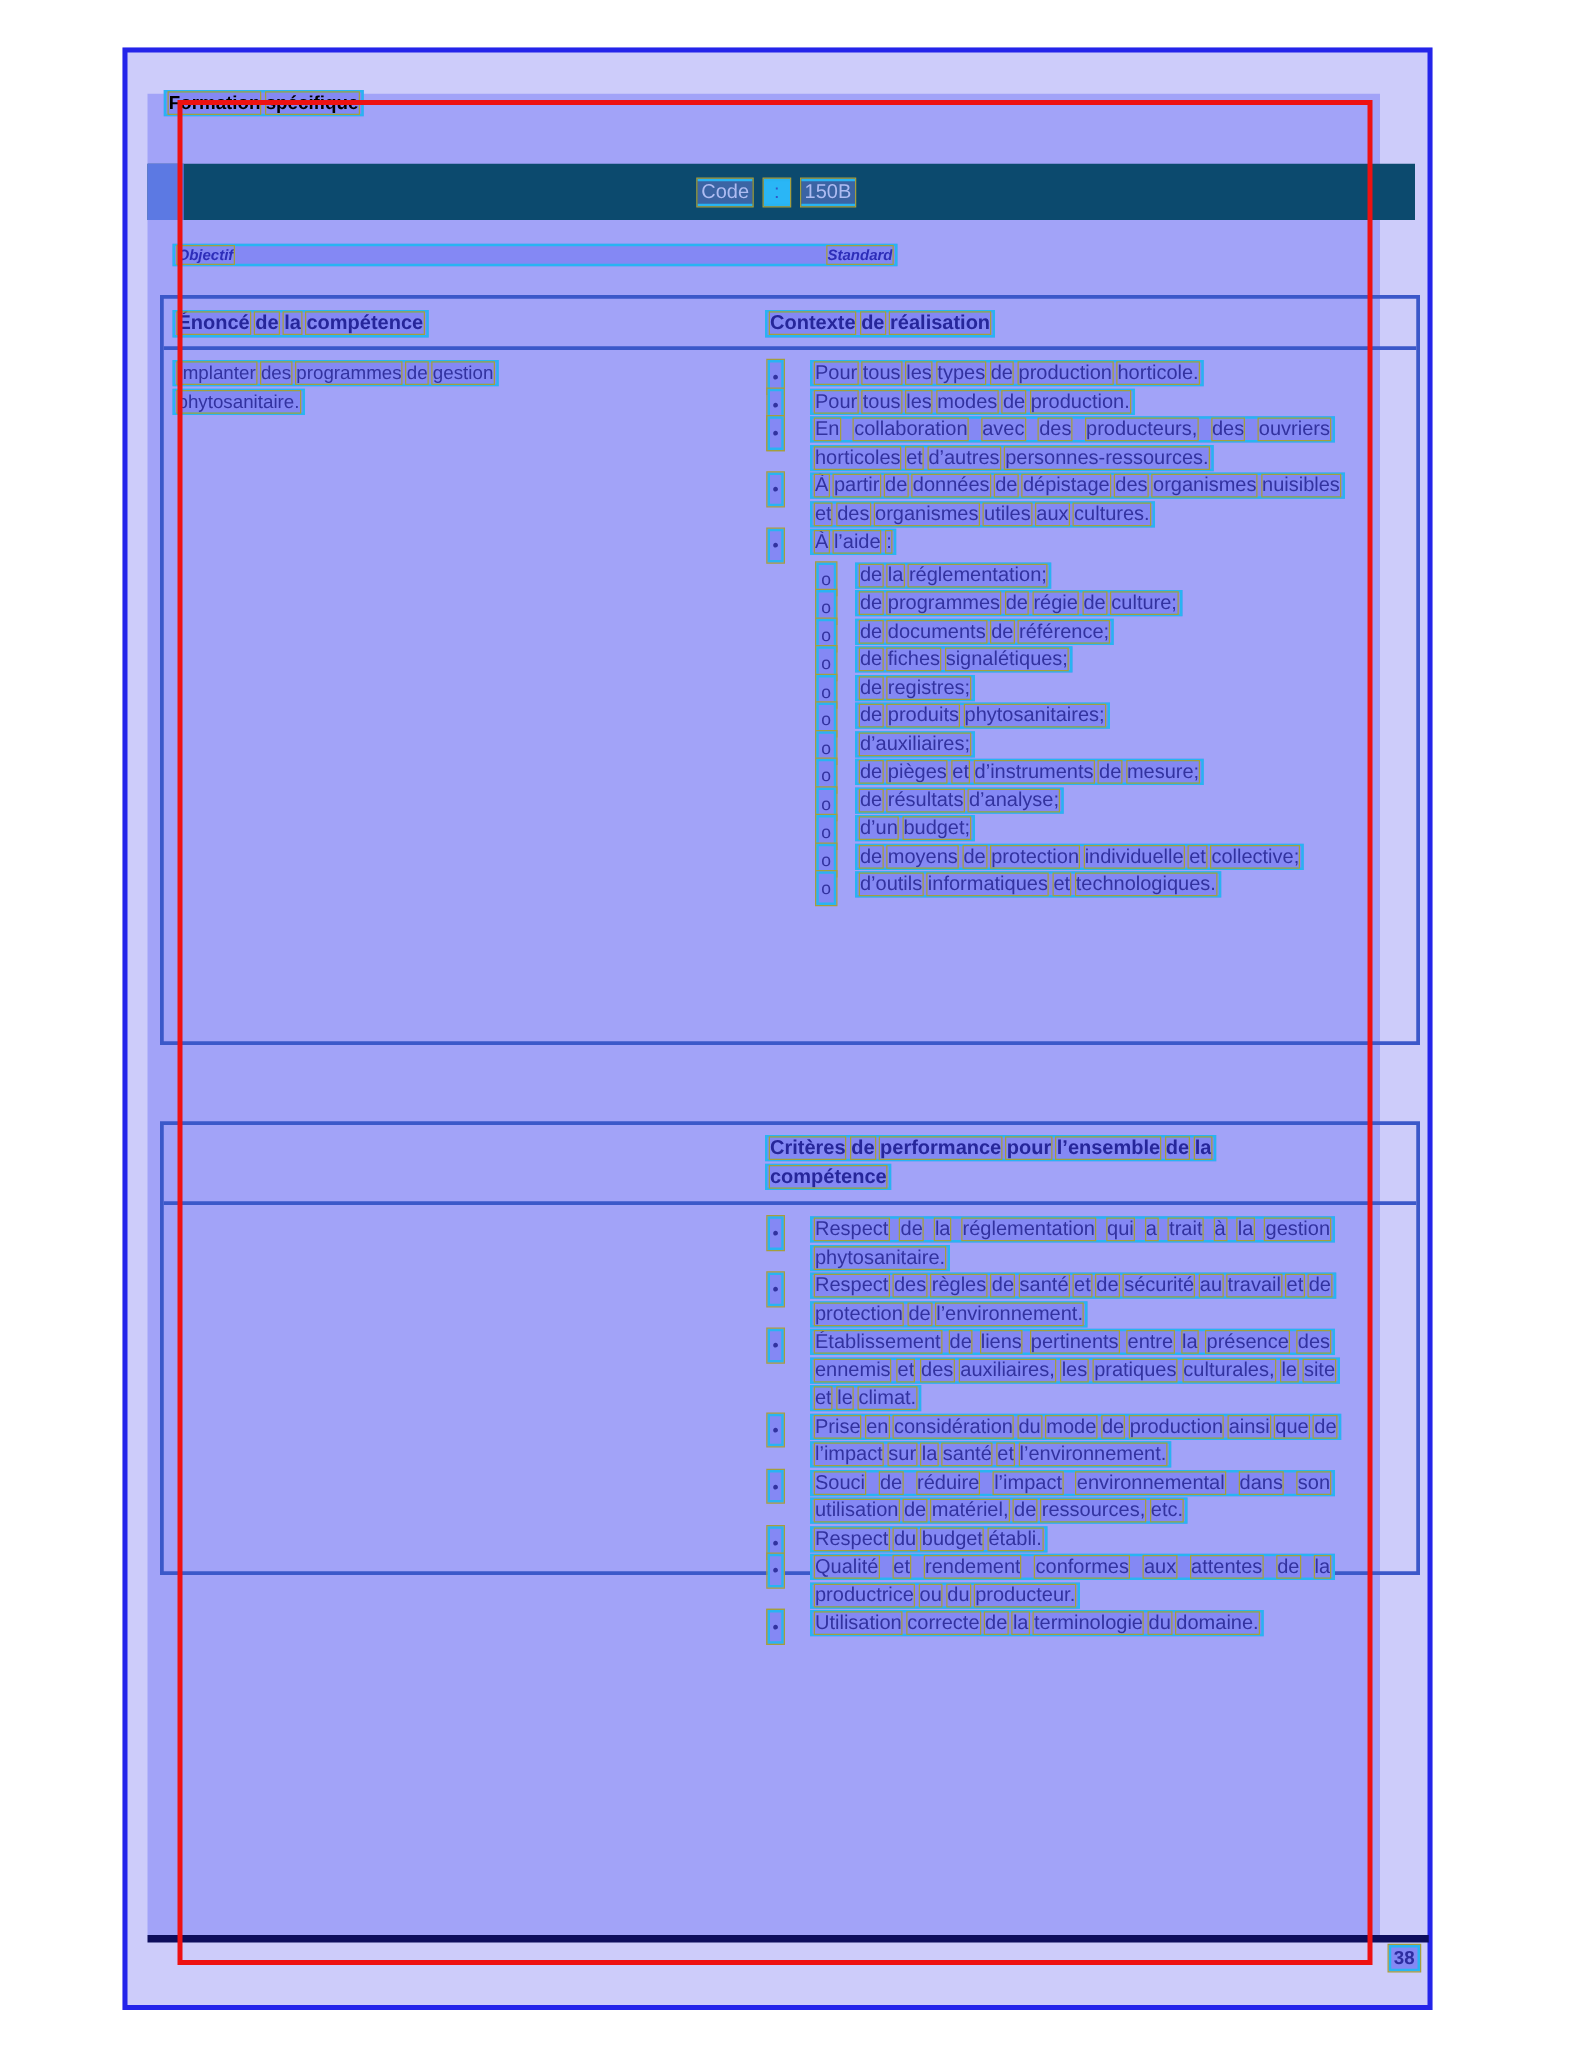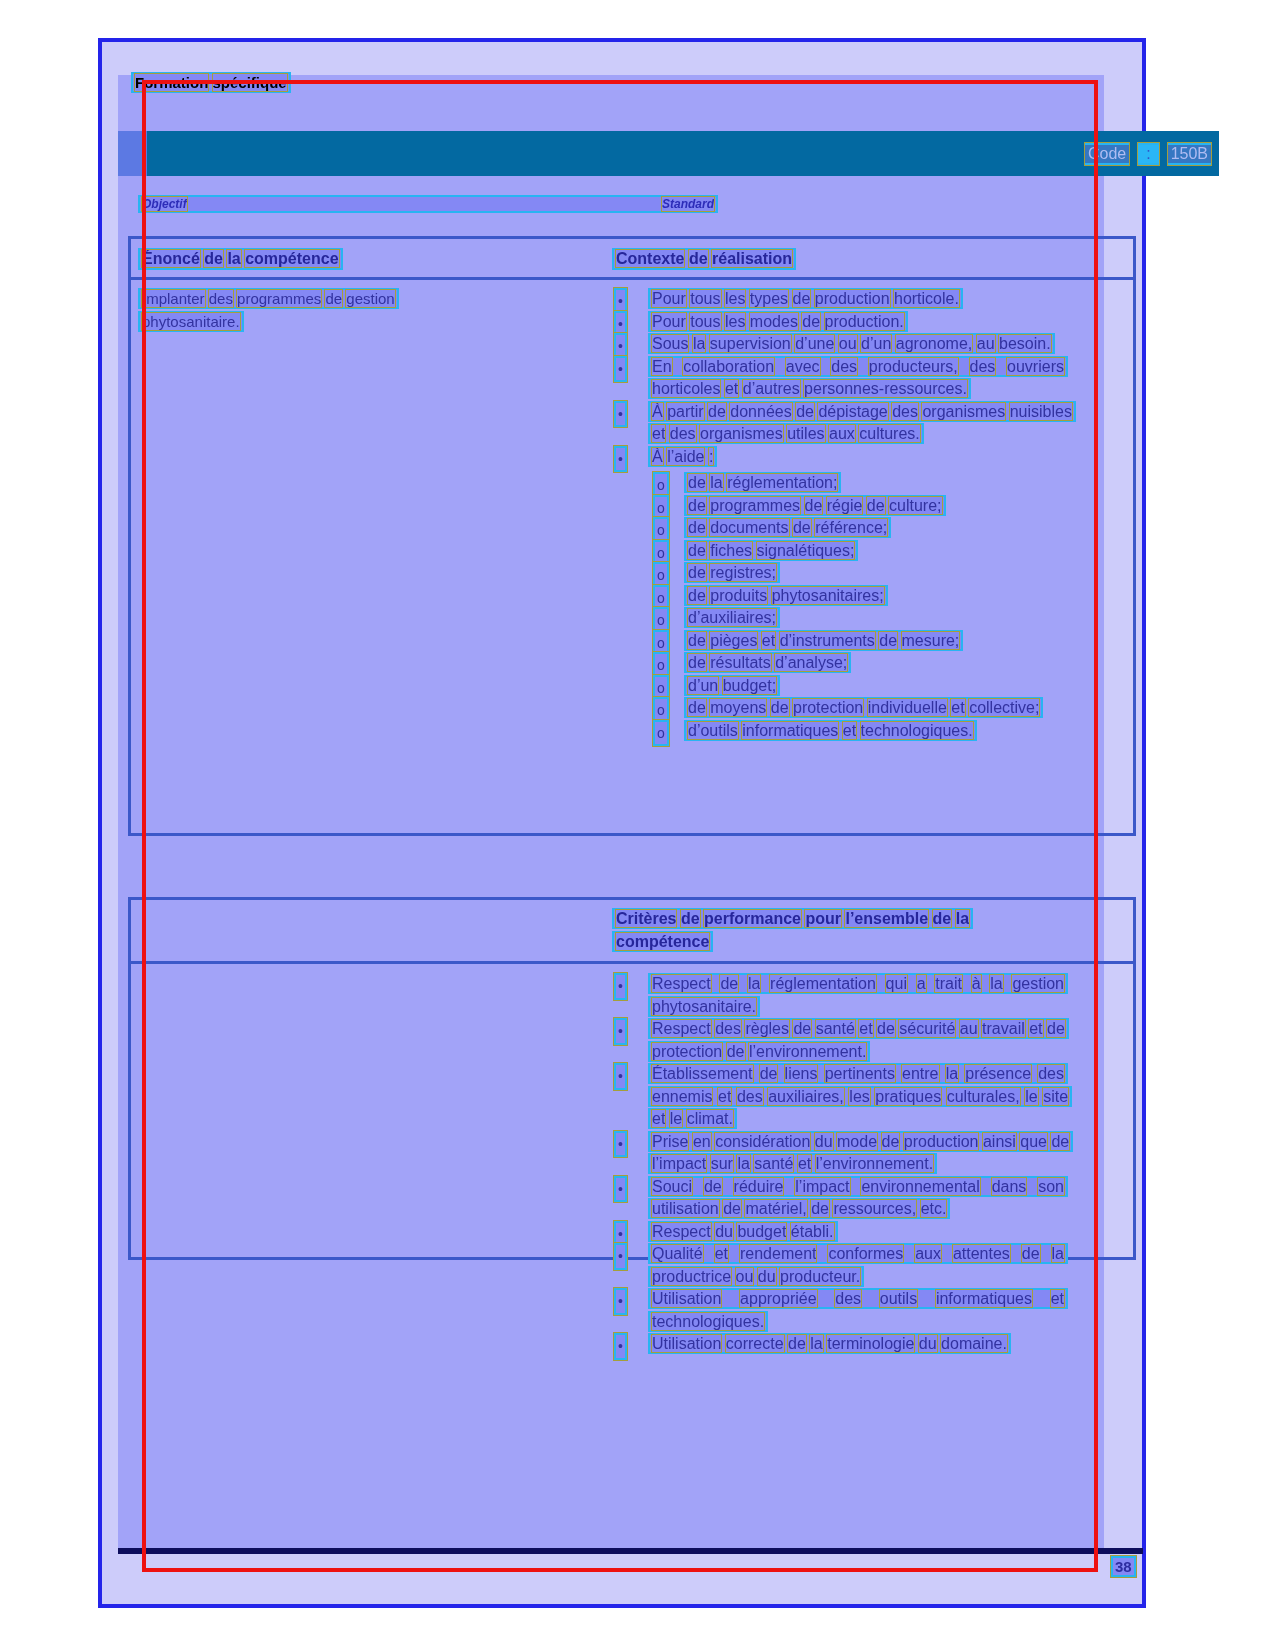--- a/index.html
+++ b/index.html
@@ -23,22 +23,22 @@
     -webkit-box-decoration-break:clone; box-decoration-break:clone;
     padding:0 2px;
   }
   .w { outline:1px solid #a59e3c; }
 
   .fs {
     position:absolute; left:131px; top:72px; font-size:15px; font-weight:bold;
     color:#000000;
   }
   .band {
-    position:absolute; left:118px; top:131px; width:1101px; height:45px;
-    background:#0369a1; display:flex; align-items:center; justify-content:flex-end;
+    position:absolute; left:118px; top:131px; width:1014px; height:45px;
+    background:#0c4a6e; display:flex; align-items:center; justify-content:center;
   }
   .band-notch { position:absolute; left:0; top:0; width:29px; height:45px; background:#5c79e3; }
   .code-group { display:flex; align-items:center; gap:9px; margin-right:8px; font-size:16px; color:#aebcf2; }
   .code-word { border-top:2px solid #28b4f2; border-bottom:2px solid #28b4f2; background:rgba(130,140,245,.40); padding:0 3px; }
   .colon-chip { background:#2ab6f6; color:#3156c8; padding:0 8px; border-top:2px solid #28b4f2; border-bottom:2px solid #28b4f2; }
 
   .obj-row {
     position:absolute; left:138px; top:195px; width:580px;
     display:flex; justify-content:space-between; align-items:center;
     font-size:12px; font-style:italic; font-weight:bold; color:#2d2db8;
@@ -108,21 +108,21 @@
       <span class="h-right lt words"><span class="w">Contexte</span> <span class="w">de</span> <span class="w">réalisation</span></span>
     </div>
     <div class="tbody">
       <div class="statement">
         <span class="lt words"><span class="w">Implanter</span> <span class="w">des</span> <span class="w">programmes</span> <span class="w">de</span> <span class="w">gestion</span> <span class="w">phytosanitaire.</span></span>
       </div>
       <div class="col-right">
         <ul class="blist">
           <li><span class="marker lt w">•</span><span class="lt words"><span class="w">Pour</span> <span class="w">tous</span> <span class="w">les</span> <span class="w">types</span> <span class="w">de</span> <span class="w">production</span> <span class="w">horticole.</span></span></li>
           <li><span class="marker lt w">•</span><span class="lt words"><span class="w">Pour</span> <span class="w">tous</span> <span class="w">les</span> <span class="w">modes</span> <span class="w">de</span> <span class="w">production.</span></span></li>
-          <li><span class="marker lt w">•</span><span class="lt words"><span class="w">Sous</span> <span class="w">la</span> <span class="w">supervision</span> <span class="w">d’une</span> <span class="w">ou</span> <span class="w">d’un</span> <span class="w">agronome,</span> <span class="w">au</span> <span class="w">besoin.</span></span></li>
+          <li><span class="marker lt w">•</span></li>
           <li><span class="marker lt w">•</span><span class="lt words"><span class="w">En</span> <span class="w">collaboration</span> <span class="w">avec</span> <span class="w">des</span> <span class="w">producteurs,</span> <span class="w">des</span> <span class="w">ouvriers</span> <span class="w">horticoles</span> <span class="w">et</span> <span class="w">d’autres</span> <span class="w">personnes-ressources.</span></span></li>
           <li><span class="marker lt w">•</span><span class="lt words"><span class="w">À</span> <span class="w">partir</span> <span class="w">de</span> <span class="w">données</span> <span class="w">de</span> <span class="w">dépistage</span> <span class="w">des</span> <span class="w">organismes</span> <span class="w">nuisibles</span> <span class="w">et</span> <span class="w">des</span> <span class="w">organismes</span> <span class="w">utiles</span> <span class="w">aux</span> <span class="w">cultures.</span></span></li>
           <li><span class="marker lt w">•</span><span class="lt words"><span class="w">À</span> <span class="w">l’aide</span> <span class="w">:</span></span></li>
         </ul>
         <ul class="blist aid">
           <li><span class="marker lt w">o</span><span class="lt words"><span class="w">de</span> <span class="w">la</span> <span class="w">réglementation;</span></span></li>
           <li><span class="marker lt w">o</span><span class="lt words"><span class="w">de</span> <span class="w">programmes</span> <span class="w">de</span> <span class="w">régie</span> <span class="w">de</span> <span class="w">culture;</span></span></li>
           <li><span class="marker lt w">o</span><span class="lt words"><span class="w">de</span> <span class="w">documents</span> <span class="w">de</span> <span class="w">référence;</span></span></li>
           <li><span class="marker lt w">o</span><span class="lt words"><span class="w">de</span> <span class="w">fiches</span> <span class="w">signalétiques;</span></span></li>
           <li><span class="marker lt w">o</span><span class="lt words"><span class="w">de</span> <span class="w">registres;</span></span></li>
@@ -147,21 +147,21 @@
     <div class="tbody">
       <div class="col-right">
         <ul class="blist">
           <li><span class="marker lt w">•</span><span class="lt words"><span class="w">Respect</span> <span class="w">de</span> <span class="w">la</span> <span class="w">réglementation</span> <span class="w">qui</span> <span class="w">a</span> <span class="w">trait</span> <span class="w">à</span> <span class="w">la</span> <span class="w">gestion</span> <span class="w">phytosanitaire.</span></span></li>
           <li><span class="marker lt w">•</span><span class="lt words"><span class="w">Respect</span> <span class="w">des</span> <span class="w">règles</span> <span class="w">de</span> <span class="w">santé</span> <span class="w">et</span> <span class="w">de</span> <span class="w">sécurité</span> <span class="w">au</span> <span class="w">travail</span> <span class="w">et</span> <span class="w">de</span> <span class="w">protection</span> <span class="w">de</span> <span class="w">l’environnement.</span></span></li>
           <li><span class="marker lt w">•</span><span class="lt words"><span class="w">Établissement</span> <span class="w">de</span> <span class="w">liens</span> <span class="w">pertinents</span> <span class="w">entre</span> <span class="w">la</span> <span class="w">présence</span> <span class="w">des</span> <span class="w">ennemis</span> <span class="w">et</span> <span class="w">des</span> <span class="w">auxiliaires,</span> <span class="w">les</span> <span class="w">pratiques</span> <span class="w">culturales,</span> <span class="w">le</span> <span class="w">site</span> <span class="w">et</span> <span class="w">le</span> <span class="w">climat.</span></span></li>
           <li><span class="marker lt w">•</span><span class="lt words"><span class="w">Prise</span> <span class="w">en</span> <span class="w">considération</span> <span class="w">du</span> <span class="w">mode</span> <span class="w">de</span> <span class="w">production</span> <span class="w">ainsi</span> <span class="w">que</span> <span class="w">de</span> <span class="w">l’impact</span> <span class="w">sur</span> <span class="w">la</span> <span class="w">santé</span> <span class="w">et</span> <span class="w">l’environnement.</span></span></li>
           <li><span class="marker lt w">•</span><span class="lt words"><span class="w">Souci</span> <span class="w">de</span> <span class="w">réduire</span> <span class="w">l’impact</span> <span class="w">environnemental</span> <span class="w">dans</span> <span class="w">son</span> <span class="w">utilisation</span> <span class="w">de</span> <span class="w">matériel,</span> <span class="w">de</span> <span class="w">ressources,</span> <span class="w">etc.</span></span></li>
           <li><span class="marker lt w">•</span><span class="lt words"><span class="w">Respect</span> <span class="w">du</span> <span class="w">budget</span> <span class="w">établi.</span></span></li>
           <li><span class="marker lt w">•</span><span class="lt words"><span class="w">Qualité</span> <span class="w">et</span> <span class="w">rendement</span> <span class="w">conformes</span> <span class="w">aux</span> <span class="w">attentes</span> <span class="w">de</span> <span class="w">la</span> <span class="w">productrice</span> <span class="w">ou</span> <span class="w">du</span> <span class="w">producteur.</span></span></li>
-          <li><span class="marker lt w">•</span><span class="lt words"><span class="w">Utilisation</span> <span class="w">appropriée</span> <span class="w">des</span> <span class="w">outils</span> <span class="w">informatiques</span> <span class="w">et</span> <span class="w">technologiques.</span></span></li>
+          <li><span class="marker lt w">•</span></li>
           <li><span class="marker lt w">•</span><span class="lt words"><span class="w">Utilisation</span> <span class="w">correcte</span> <span class="w">de</span> <span class="w">la</span> <span class="w">terminologie</span> <span class="w">du</span> <span class="w">domaine.</span></span></li>
         </ul>
       </div>
     </div>
   </div>
 
   <div class="footer-rule"></div>
   <span class="page-num lt w">38</span>
 
   <div class="overlay"></div>

